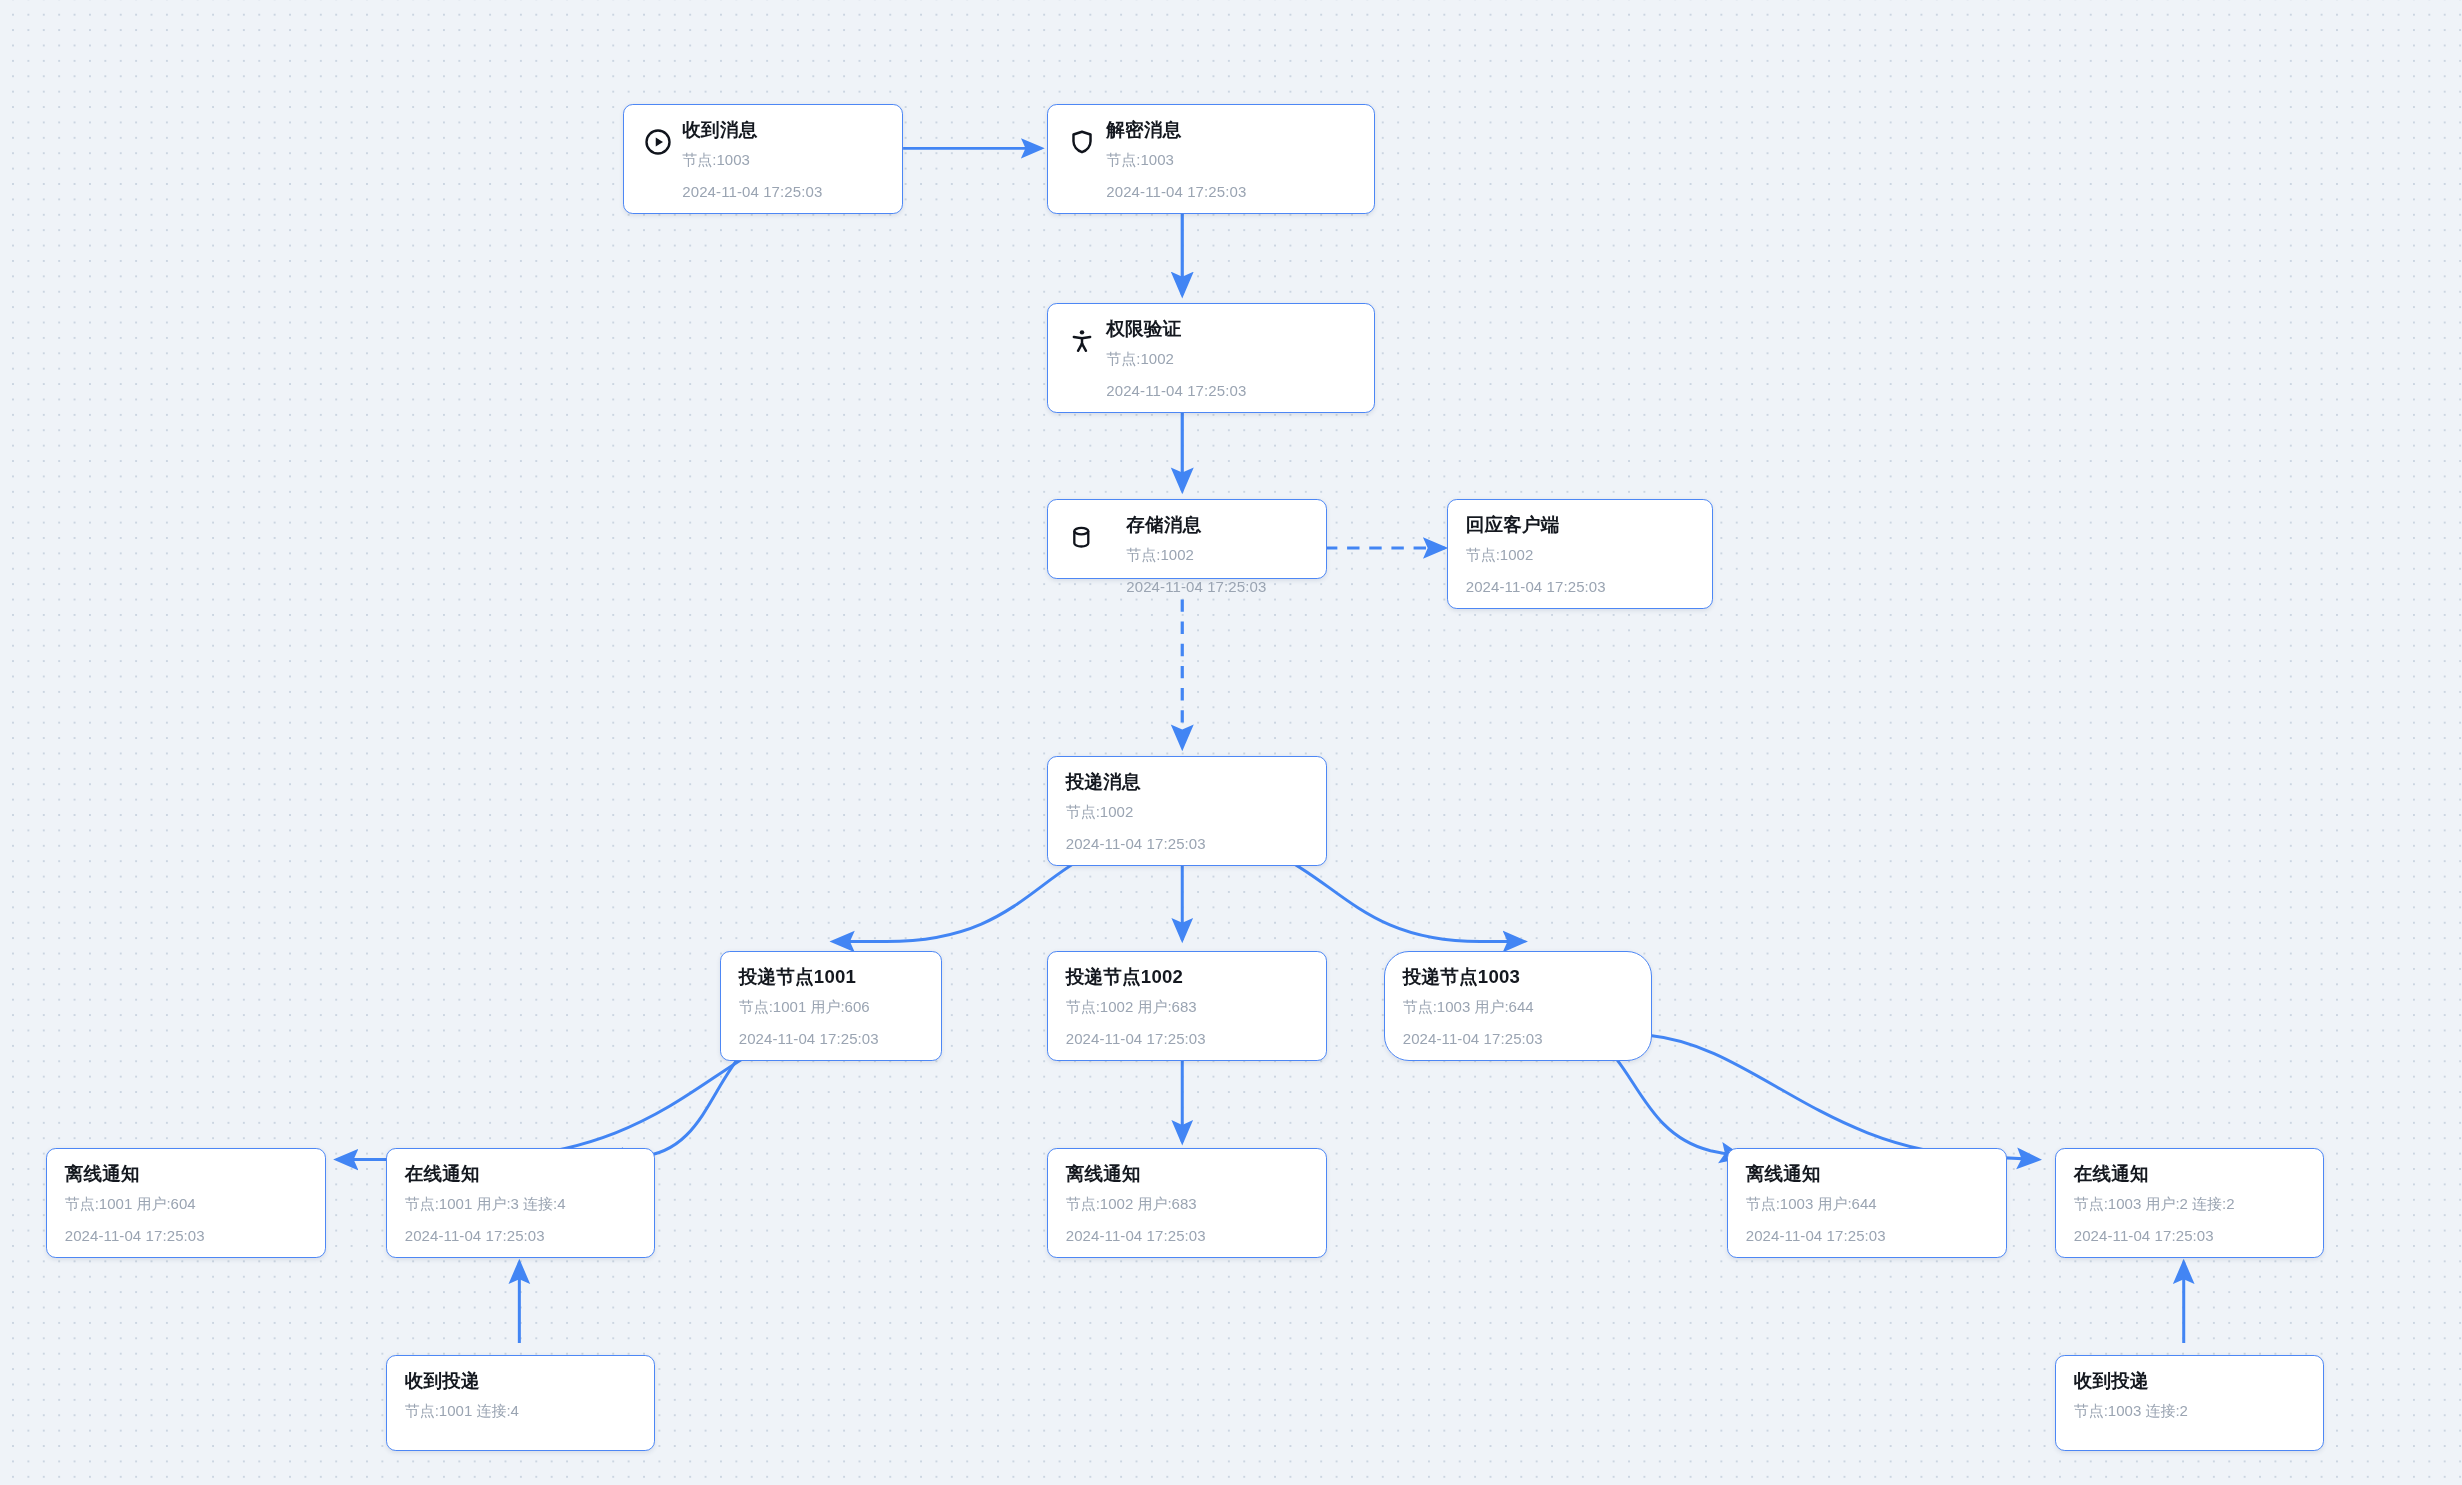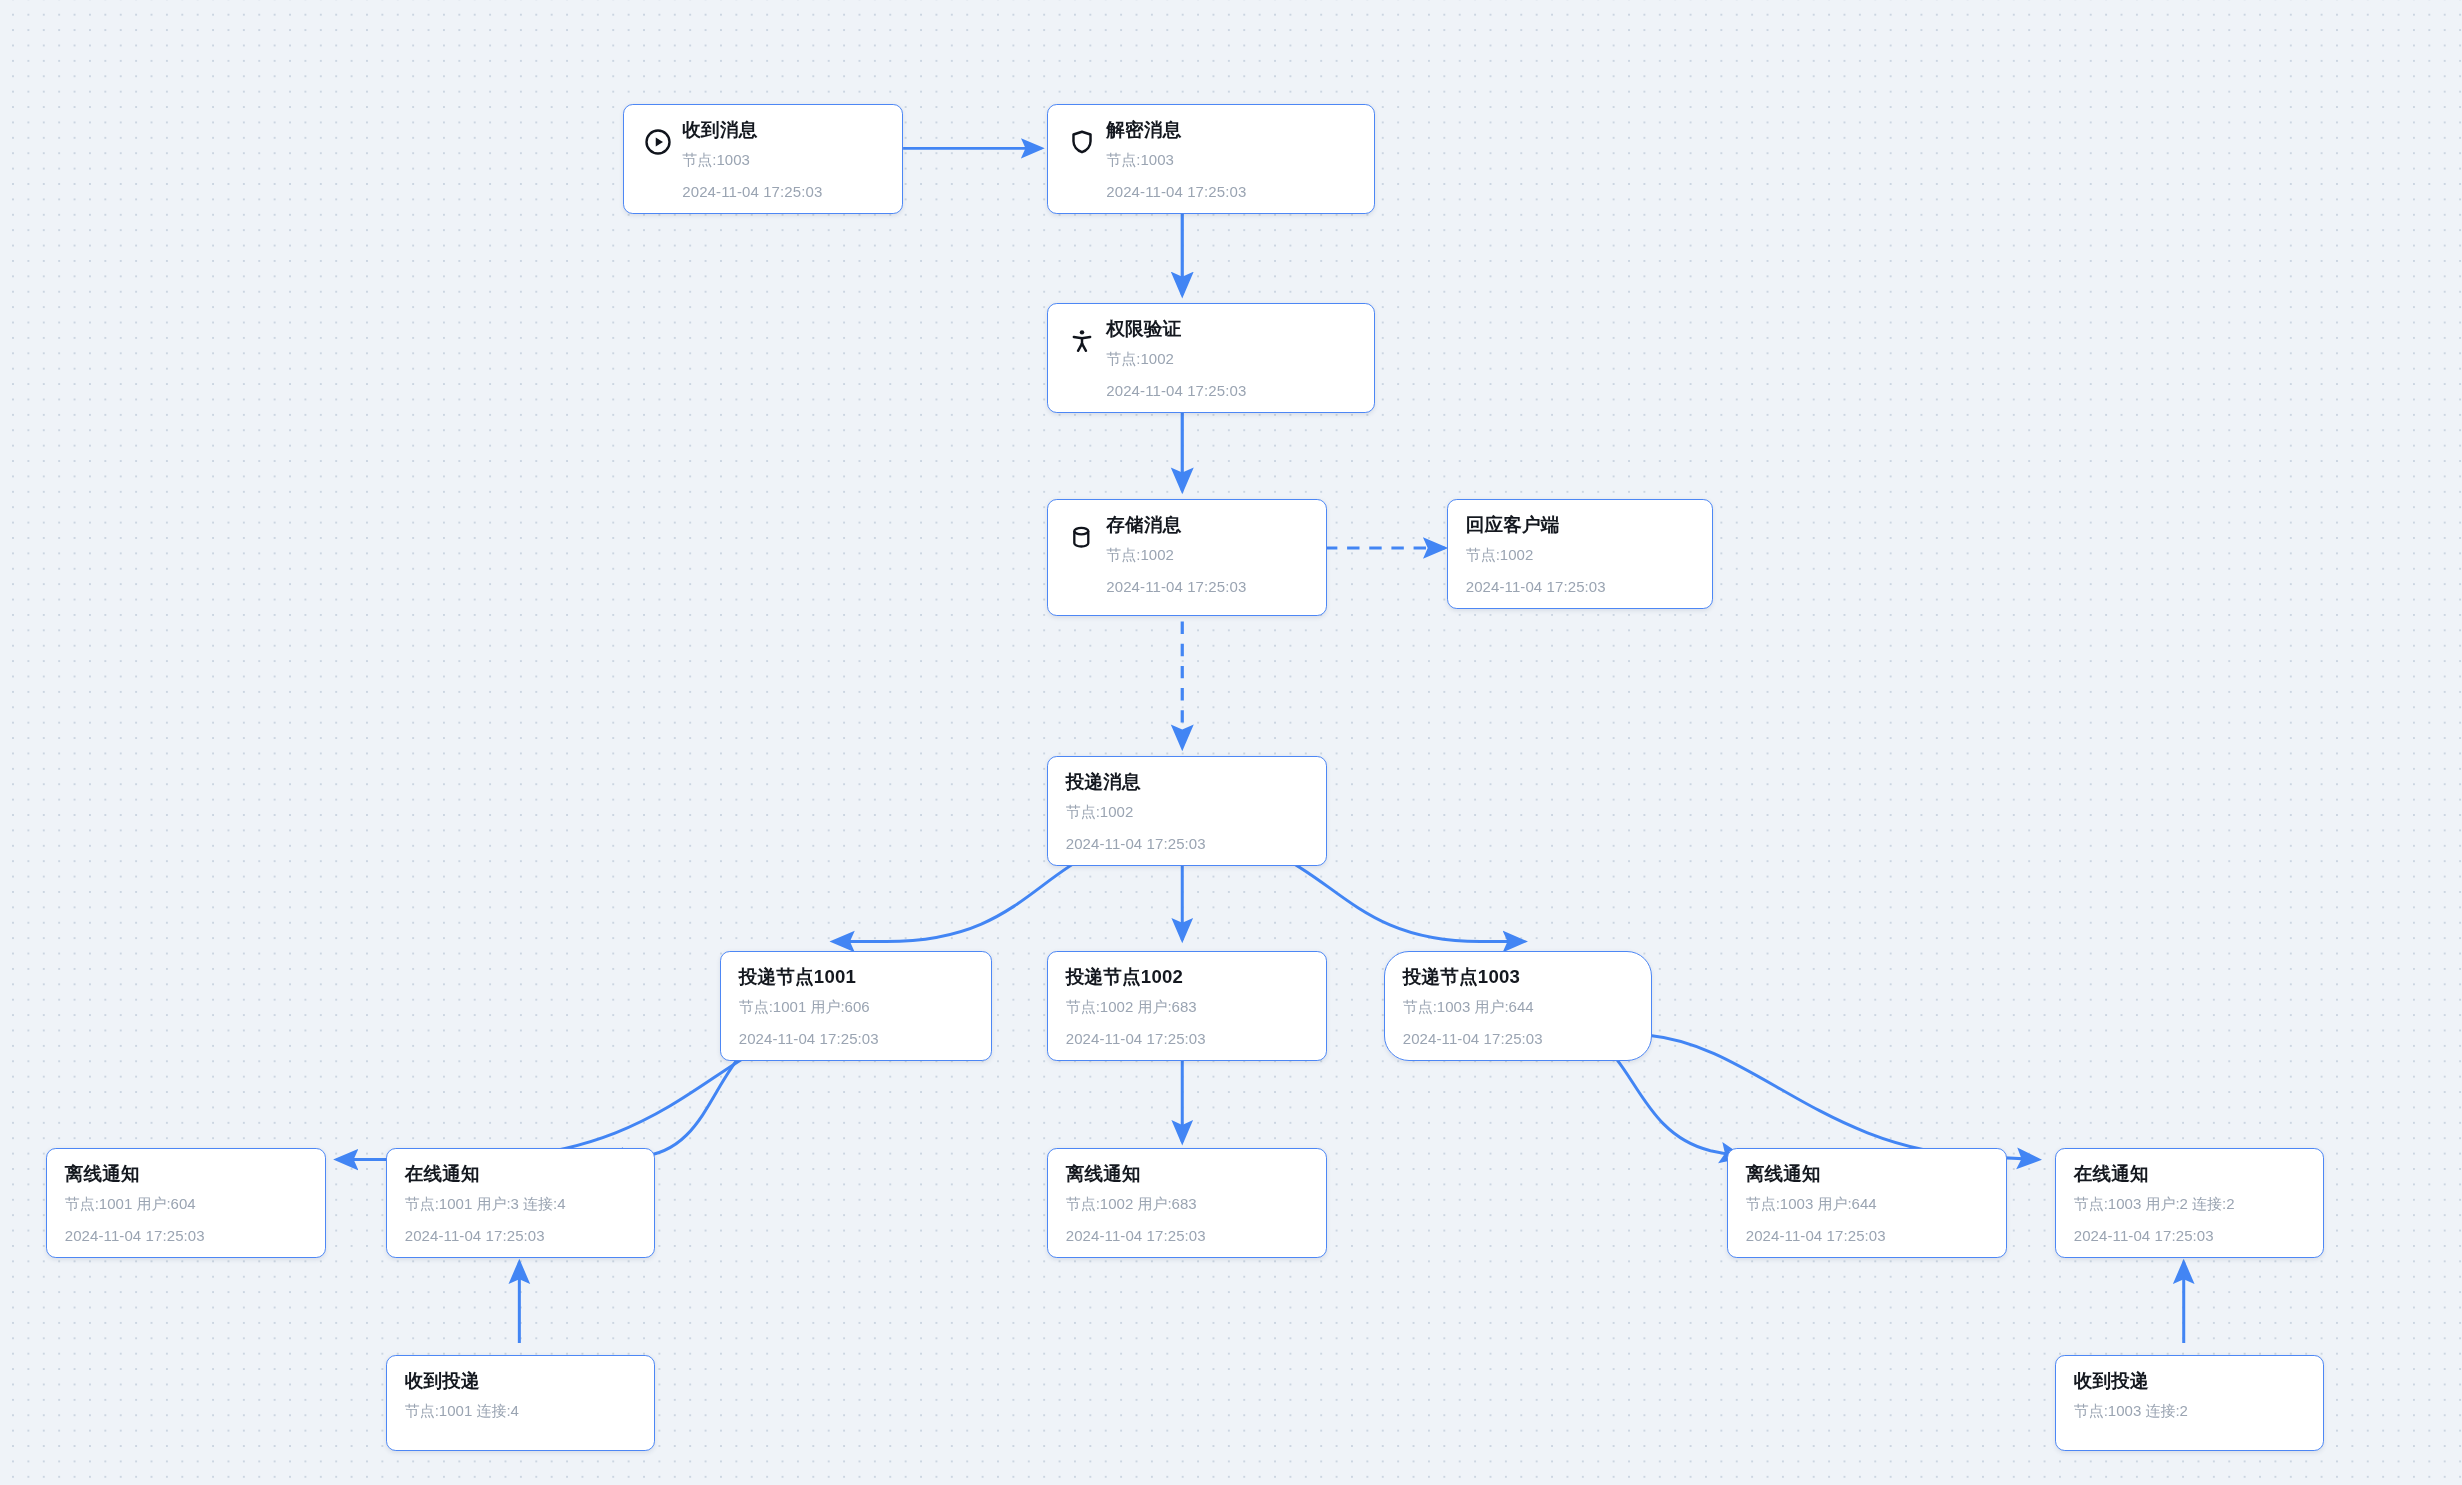--- a/index.html
+++ b/index.html
@@ -127,21 +127,21 @@
       <path d="M12 14.2 L15.4 20.4"></path>
     </svg>
   </span>
   <div class="body">
     <div class="ttl">权限验证</div>
     <div class="sub">节点:1002</div>
     <div class="sub t">2024-11-04 17:25:03</div>
   </div>
 </div>
 
-<div class="node" style="left:1047px;top:488px;width:280px;height:117px;">
+<div class="node" style="left:1047px;top:488px;width:280px;height:80px;gap:20px;">
   <span class="ic">
     <svg width="26.6" height="26.6" viewBox="0 0 24 24" fill="none" stroke="#10141c" stroke-width="2.1">
       <ellipse cx="12" cy="6.4" rx="6.3" ry="2.9"></ellipse>
       <path d="M5.7 6.4 L5.7 17.4 C5.7 19.0 8.5 20.3 12 20.3 C15.5 20.3 18.3 19.0 18.3 17.4 L18.3 6.4"></path>
     </svg>
   </span>
   <div class="body">
     <div class="ttl">存储消息</div>
     <div class="sub">节点:1002</div>
     <div class="sub t">2024-11-04 17:25:03</div>
@@ -157,21 +157,21 @@
 </div>
 
 <div class="node noicon" style="left:1047px;top:745px;width:280px;height:110px;">
   <div class="body">
     <div class="ttl">投递消息</div>
     <div class="sub">节点:1002</div>
     <div class="sub t">2024-11-04 17:25:03</div>
   </div>
 </div>
 
-<div class="node noicon" style="left:720px;top:940px;width:272px;height:110px;">
+<div class="node noicon" style="left:720px;top:940px;width:222px;height:110px;">
   <div class="body">
     <div class="ttl">投递节点1001</div>
     <div class="sub">节点:1001 用户:606</div>
     <div class="sub t">2024-11-04 17:25:03</div>
   </div>
 </div>
 
 <div class="node noicon" style="left:1047px;top:940px;width:280px;height:110px;">
   <div class="body">
     <div class="ttl">投递节点1002</div>

